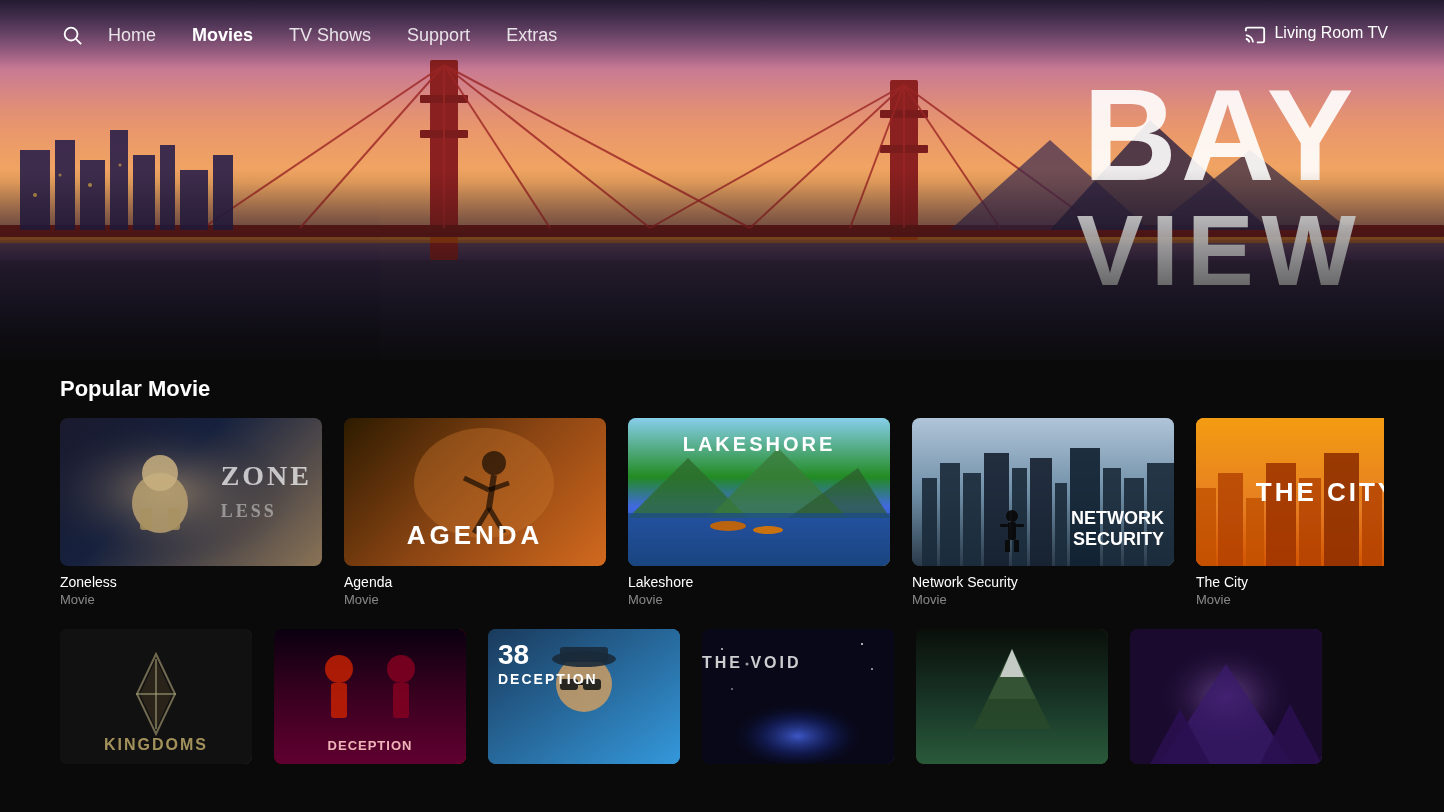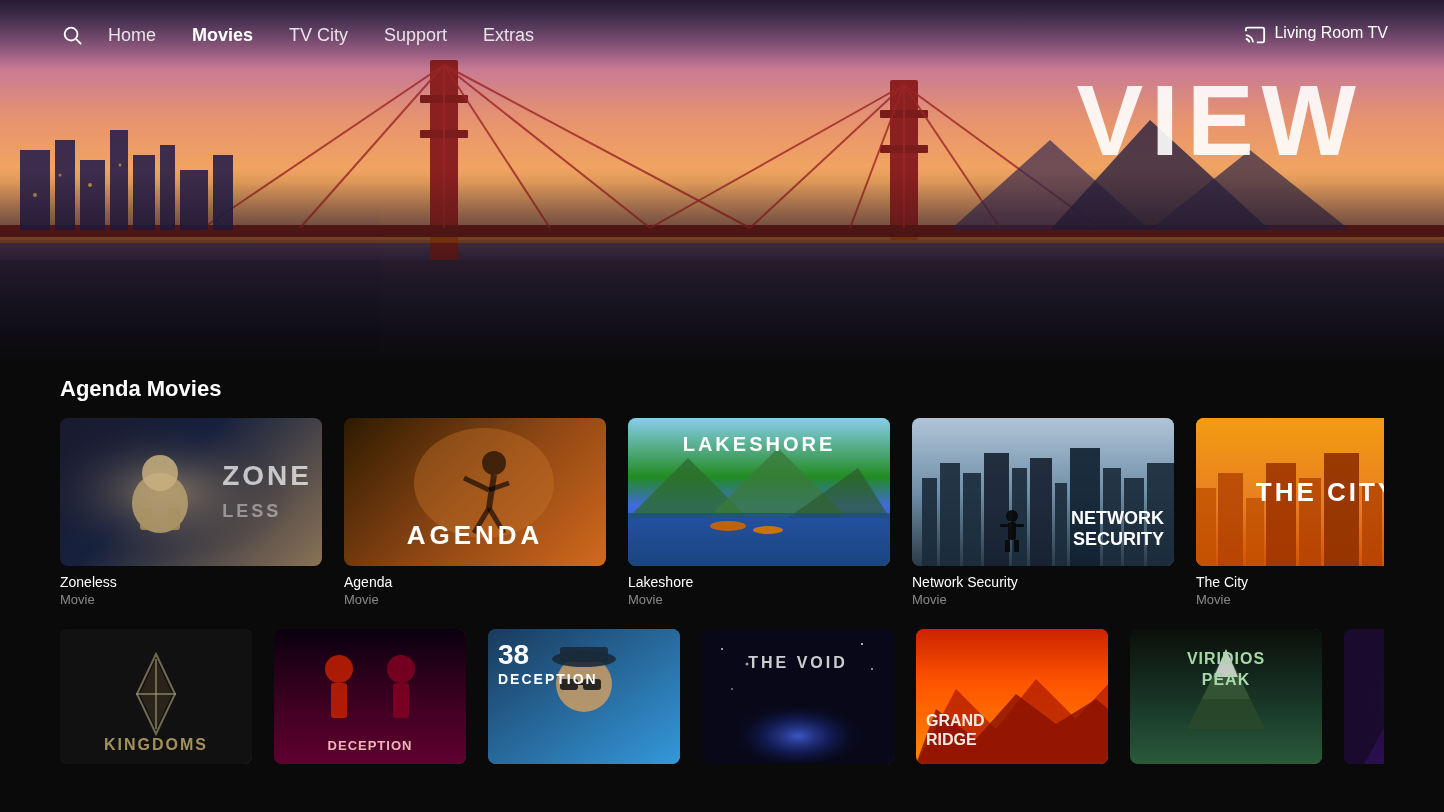--- a/index.html
+++ b/index.html
@@ -158,20 +158,21 @@
     }
     .movie-poster-small {
       width: 192px;
       height: 135px;
     }
 
     
     .poster-zoneless {
       background: linear-gradient(135deg, #1a1a2e 0%, #16213e 40%, #8b7355 100%);
       position: relative;
+      font-family: Liberation Serif, serif;
     }
     .poster-agenda {
       background: linear-gradient(135deg, #2d1b00 0%, #8b4513 50%, #d2691e 100%);
     }
     .poster-lakeshore {
       background: linear-gradient(135deg, #1a4a6b 0%, #2980b9 30%, #27ae60 60%, #e8c547 100%);
     }
     .poster-network-security {
       background: linear-gradient(135deg, #1a2a3a 0%, #2c3e50 40%, #7f8c8d 80%, #95a5a6 100%);
     }
@@ -275,21 +276,21 @@
       color: #a8d8a8;
       letter-spacing: 1px;
       line-height: 1.3;
     }
 
     
     .void-overlay {
       position: absolute;
       top: 25px;
       width: 100%;
-      text-align: center;
+      text-align: left;
     }
     .void-text {
       font-size: 16px;
       font-weight: 700;
       color: rgba(255,255,255,0.8);
       letter-spacing: 3px;
     }
 
     
     .downtown-overlay {
@@ -341,21 +342,21 @@
     </svg>
   </div>
   <ul class="nav-links">
     <li>
       <a>Home</a>
     </li>
     <li class="active">
       <a>Movies</a>
     </li>
     <li>
-      <a>TV City</a>
+      <a>TV Shows</a>
     </li>
     <li>
       <a>Support</a>
     </li>
     <li>
       <a>Extras</a>
     </li>
   </ul>
   <div class="nav-cast">
     <svg viewBox="0 0 24 24">
@@ -430,29 +431,30 @@
       <circle cx="120" cy="165" r="1.5" fill="#ffcc44" opacity="0.5"></circle>
 
       <polygon points="950,230 1050,140 1150,230" fill="#3a2a50" opacity="0.7"></polygon>
       <polygon points="1050,230 1150,120 1270,230" fill="#2a2040" opacity="0.8"></polygon>
       <polygon points="1150,230 1250,150 1350,230" fill="#302545" opacity="0.7"></polygon>
 
       <rect x="0" y="237" width="1444" height="6" fill="#cc6600" opacity="0.5"></rect>
     </svg>
   </div>
   <div class="hero-title">
+    <span class="hero-title-bay">BAY</span>
     <span class="hero-title-view">VIEW</span>
   </div>
   <div class="hero-overlay-gradient"></div>
 </div>
 
 <div class="content">
 
   <div class="section" style="margin-top:16px;">
-    <div class="section-title">Agenda Movies</div>
+    <div class="section-title">Popular Movie</div>
     <div class="movies-row">
 
       <div class="movie-card movie-card-large">
         <div class="movie-poster movie-poster-large poster-zoneless">
 
           <svg width="262" height="148" style="position:absolute;top:0;left:0;">
             <defs>
               <radialGradient id="spaceGlow" cx="40%" cy="50%" r="50%">
                 <stop offset="0%" stop-color="#c8a87a" stop-opacity="0.6"></stop>
                 <stop offset="100%" stop-color="#1a1a2e" stop-opacity="0"></stop>
@@ -699,62 +701,38 @@
             <circle cx="170" cy="40" r="1" fill="#fff" opacity="0.7"></circle>
             <circle cx="30" cy="60" r="1" fill="#fff" opacity="0.5"></circle>
           </svg>
           <div class="void-overlay">
             <span class="void-text">THE VOID</span>
           </div>
         </div>
 
       </div>
 
-      <div class="movie-card movie-card-small">
-        <div class="movie-poster movie-poster-small poster-grand-ridge">
-          <svg width="192" height="135" style="position:absolute;top:0;left:0;">
-            <defs>
-              <linearGradient id="grandGrad" x1="0" y1="0" x2="0" y2="1">
-                <stop offset="0%" stop-color="#cc2200"></stop>
-                <stop offset="40%" stop-color="#ff5500"></stop>
-                <stop offset="100%" stop-color="#ff8800"></stop>
-              </linearGradient>
-            </defs>
-            <rect width="192" height="135" fill="url(#grandGrad)"></rect>
-
-            <polygon points="0,135 40,60 80,100 120,50 160,90 192,55 192,135" fill="#aa1500" opacity="0.7"></polygon>
-            <polygon points="0,135 20,80 60,110 100,65 140,95 180,70 192,80 192,135" fill="#880f00" opacity="0.8"></polygon>
-          </svg>
-          <div class="grand-overlay">
-            <span class="grand-text">GRAND<br>RIDGE</span>
-          </div>
-        </div>
-
-      </div>
 
       <div class="movie-card movie-card-small">
         <div class="movie-poster movie-poster-small poster-viridios">
           <svg width="192" height="135" style="position:absolute;top:0;left:0;">
             <defs>
               <linearGradient id="virGrad" x1="0" y1="0" x2="0" y2="1">
                 <stop offset="0%" stop-color="#0a0f0a"></stop>
                 <stop offset="60%" stop-color="#1a3a2a"></stop>
                 <stop offset="100%" stop-color="#2a5a3a"></stop>
               </linearGradient>
             </defs>
             <rect width="192" height="135" fill="url(#virGrad)"></rect>
 
             <polygon points="96,20 135,100 57,100" fill="#2a4a2a" opacity="0.8"></polygon>
             <polygon points="96,20 120,70 72,70" fill="#3a5a3a" opacity="0.7"></polygon>
 
             <polygon points="96,20 108,48 84,48" fill="#e8e8e8" opacity="0.8"></polygon>
           </svg>
-          <div class="viridios-overlay">
-            <span class="viridios-text">VIRIDIOS<br>PEAK</span>
-          </div>
         </div>
 
       </div>
 
       <div class="movie-card movie-card-small">
         <div class="movie-poster movie-poster-small" style="background:linear-gradient(135deg,#1a0a2e 0%,#4a1a7a 50%,#7a3aaa 100%);">
           <svg width="192" height="135" style="position:absolute;top:0;left:0;">
             <defs>
               <radialGradient id="origGrad" cx="50%" cy="50%" r="50%">
                 <stop offset="0%" stop-color="#9a6acc" stop-opacity="0.6"></stop>

